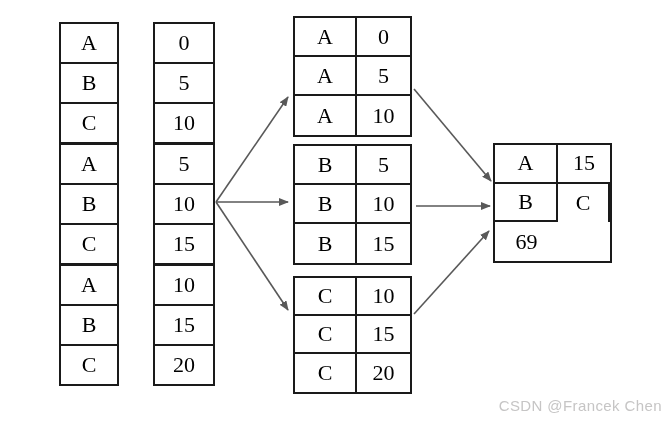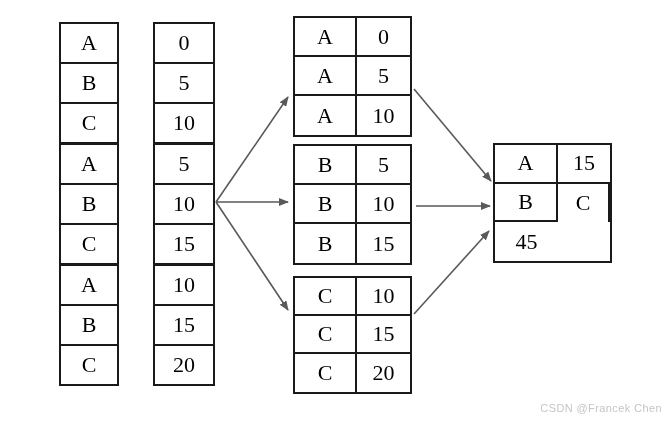--- a/index.html
+++ b/index.html
@@ -65,21 +65,21 @@
   }
   .arrows-layer line{
     stroke:var(--arrow);
     stroke-width:1.6;
   }
   .watermark{
     position:absolute;
     right:8px;
     bottom:7px;
     font-family:"Liberation Sans", sans-serif;
-    font-size:11px;
+    font-size:15px;
     letter-spacing:0.4px;
     color:var(--watermark);
   }
 </style>
 </head>
 <body>
 
 <div class="canvas">
 
   <svg class="arrows-layer" width="670" height="421" viewBox="0 0 670 421" aria-hidden="true">
@@ -143,18 +143,18 @@
       <div class="pcell">15</div>
       <div class="pcell key last-row">C</div>
       <div class="pcell last-row">20</div>
     </div>
 
   <div class="pair-table result" id="result-table" style="left:493px;top:143px;width:119px;height:120px;">
       <div class="pcell key">A</div>
       <div class="pcell">15</div>
       <div class="pcell key">B</div>
       <div class="pcell key last-row">C</div>
-      <div class="pcell last-row">45</div>
+      <div class="pcell last-row">69</div>
     </div>
 
   <div class="watermark">CSDN @Francek Chen</div>
 
 </div>
 
 </body></html>

